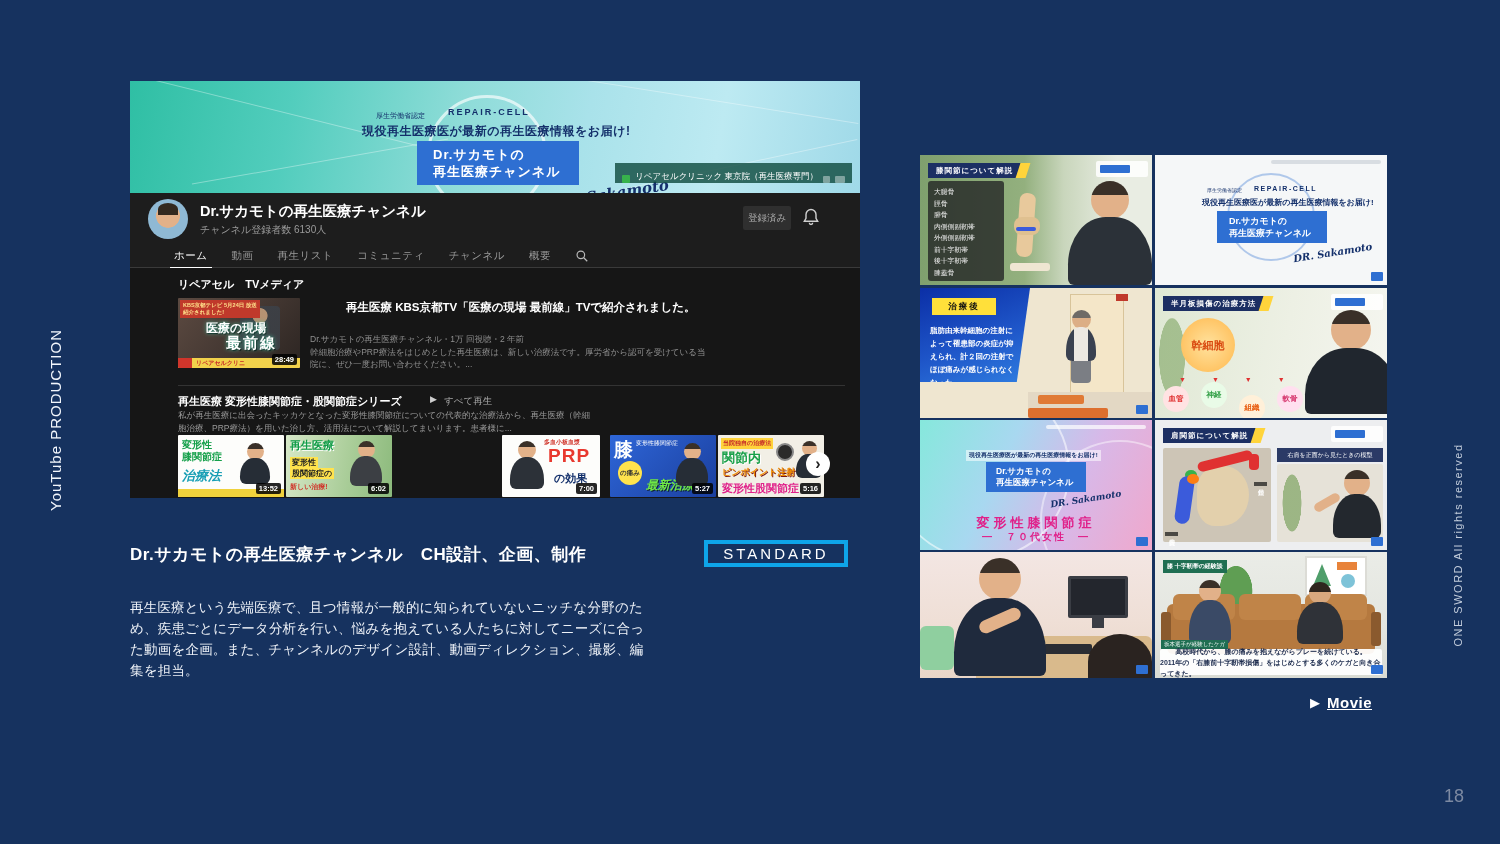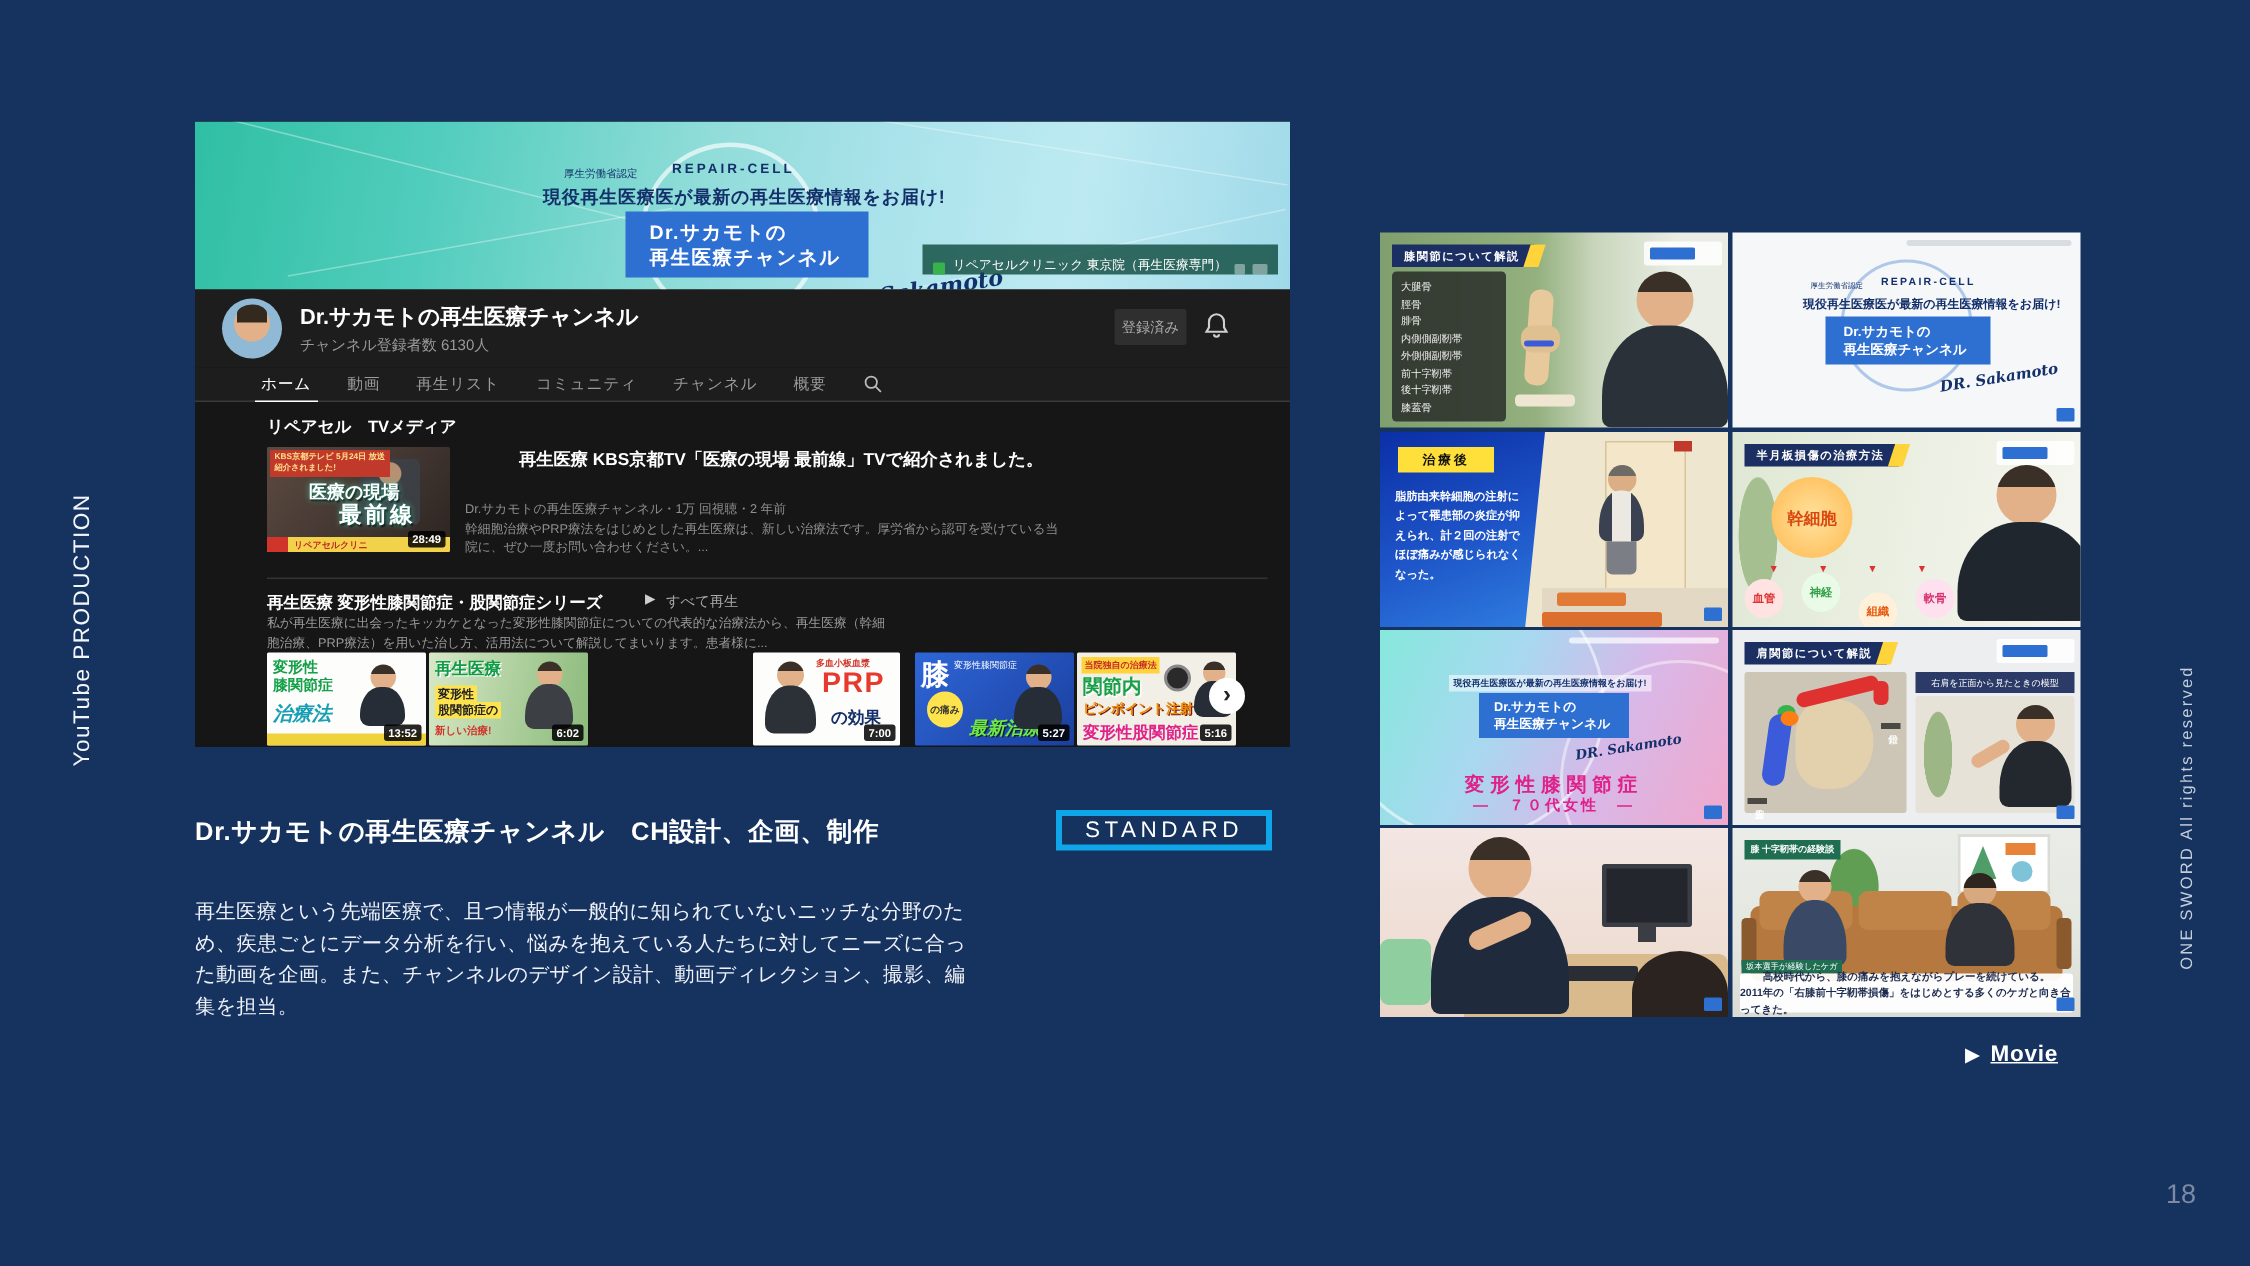--- a/index.html
+++ b/index.html
@@ -236,21 +236,21 @@
       <div class="abs navy bold" style="left:47px;top:42px;font-size:8px;">現役再生医療医が最新の再生医療情報をお届け!</div>
       <div class="abs" style="left:62px;top:56px;width:110px;height:32px;background:#2e6fd2;color:#fff;display:flex;flex-direction:column;justify-content:center;padding-left:12px;">
         <div style="font-size:9px;font-weight:bold;line-height:12px;">Dr.サカモトの</div>
         <div style="font-size:9px;font-weight:bold;line-height:12px;">再生医療チャンネル</div>
       </div>
       <div class="abs navy" style="left:138px;top:92px;font-size:10px;font-weight:bold;font-style:italic;font-family:'DejaVu Serif',serif;transform:rotate(-9deg);">DR. Sakamoto</div>
       <div class="chip-blue"></div>
     </div>
 
     <div class="cell" style="left:0;top:133px;background:#efe6d0;">
-      <div class="abs" style="left:0;top:0;width:110px;height:130px;background:linear-gradient(160deg,#0b2fa6 0%,#1e55c8 55%,#2f7de0 100%);clip-path:polygon(0 0,100% 0,88% 100%,0 100%);text-decoration:underline;">
+      <div class="abs" style="left:0;top:0;width:110px;height:94px;background:linear-gradient(160deg,#0b2fa6 0%,#1e55c8 55%,#2f7de0 100%);clip-path:polygon(0 0,100% 0,88% 100%,0 100%);text-decoration:underline;">
         <div style="position:absolute;left:12px;top:10px;width:64px;height:17px;background:#ffe03a;color:#111;font-size:8.5px;font-weight:bold;letter-spacing:2px;display:flex;align-items:center;justify-content:center;">治療後</div>
         <div style="position:absolute;left:10px;top:36px;width:88px;color:#fff;font-size:7.5px;font-weight:bold;line-height:13px;">脂肪由来幹細胞の注射によって罹患部の炎症が抑えられ、計２回の注射でほぼ痛みが感じられなくなった。</div>
       </div>
       <div class="abs" style="left:150px;top:6px;width:54px;height:104px;background:#f4e6c8;border:1px solid #d8c49a;"></div>
       <div class="abs" style="left:196px;top:6px;width:12px;height:7px;background:#c0392b;"></div>
       <div class="abs" style="left:108px;bottom:0;width:124px;height:26px;background:#e3d8c4;"></div>
       <div class="abs" style="left:118px;bottom:14px;width:46px;height:9px;background:#e07a35;border-radius:2px;"></div>
       <div class="abs" style="left:108px;bottom:0;width:80px;height:10px;background:#dd6f2e;border-radius:2px;"></div>
       <div class="fig" style="left:146px;top:22px;">
         <div class="head" style="width:19px;height:19px;background:linear-gradient(180deg,#6e6a66 0 40%,#dcae86 40%);"></div>

